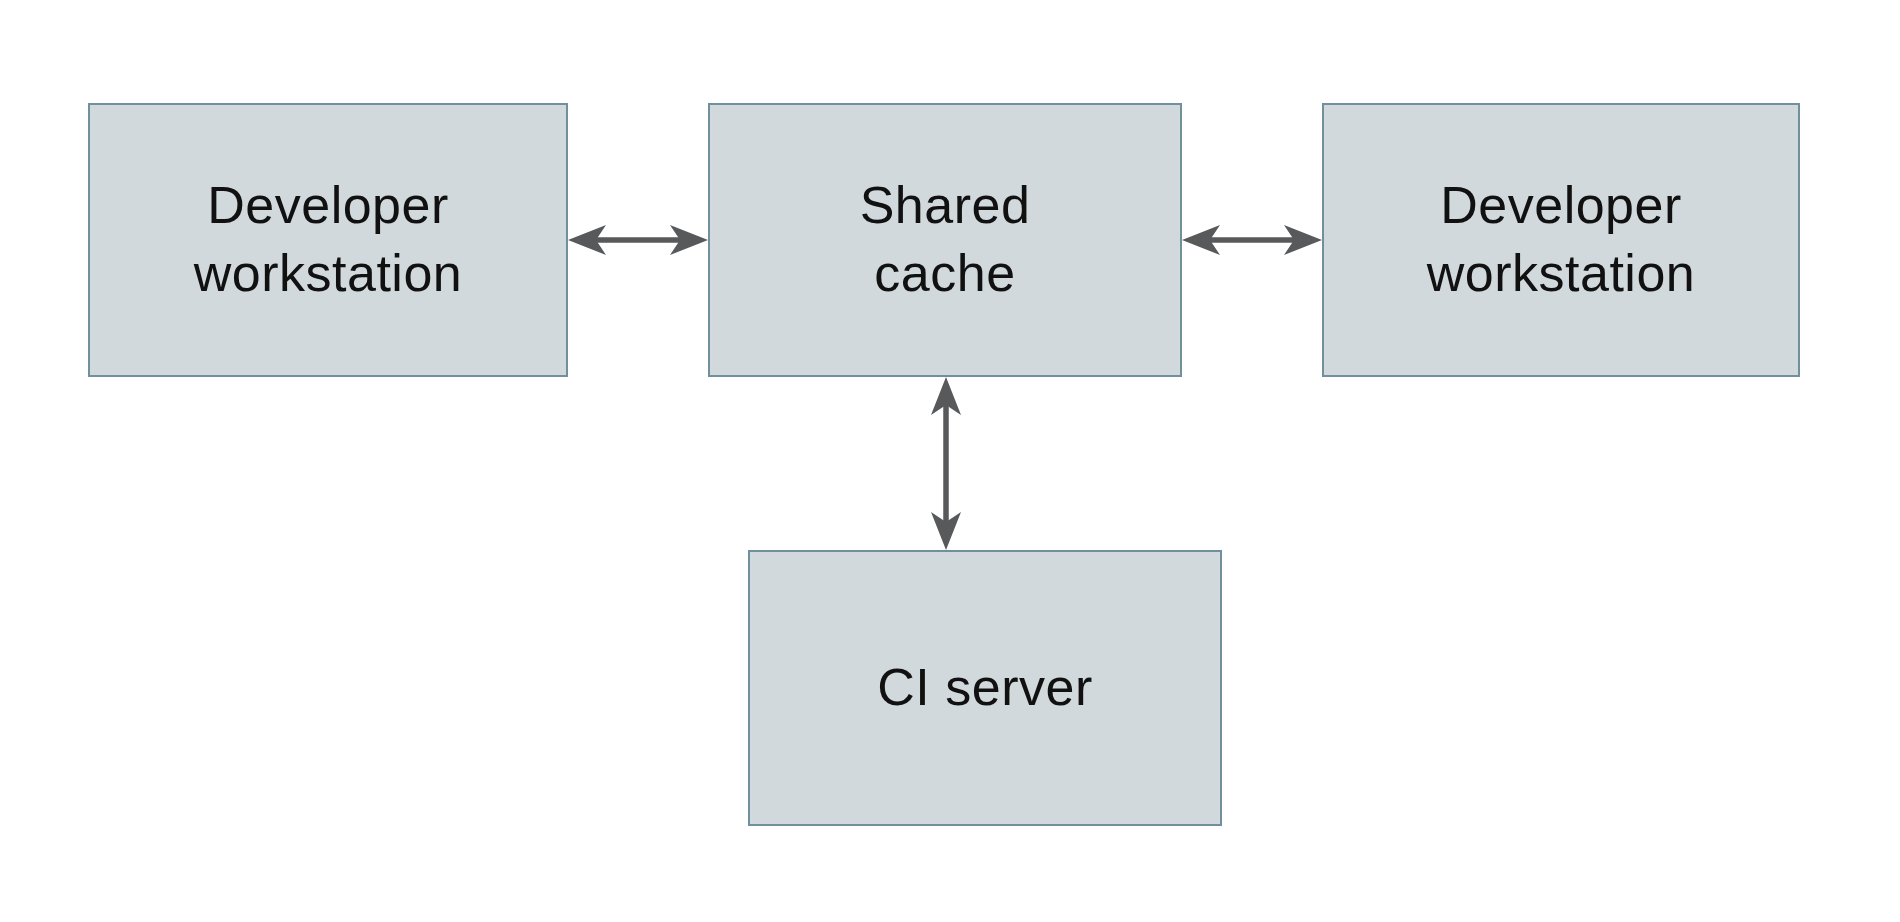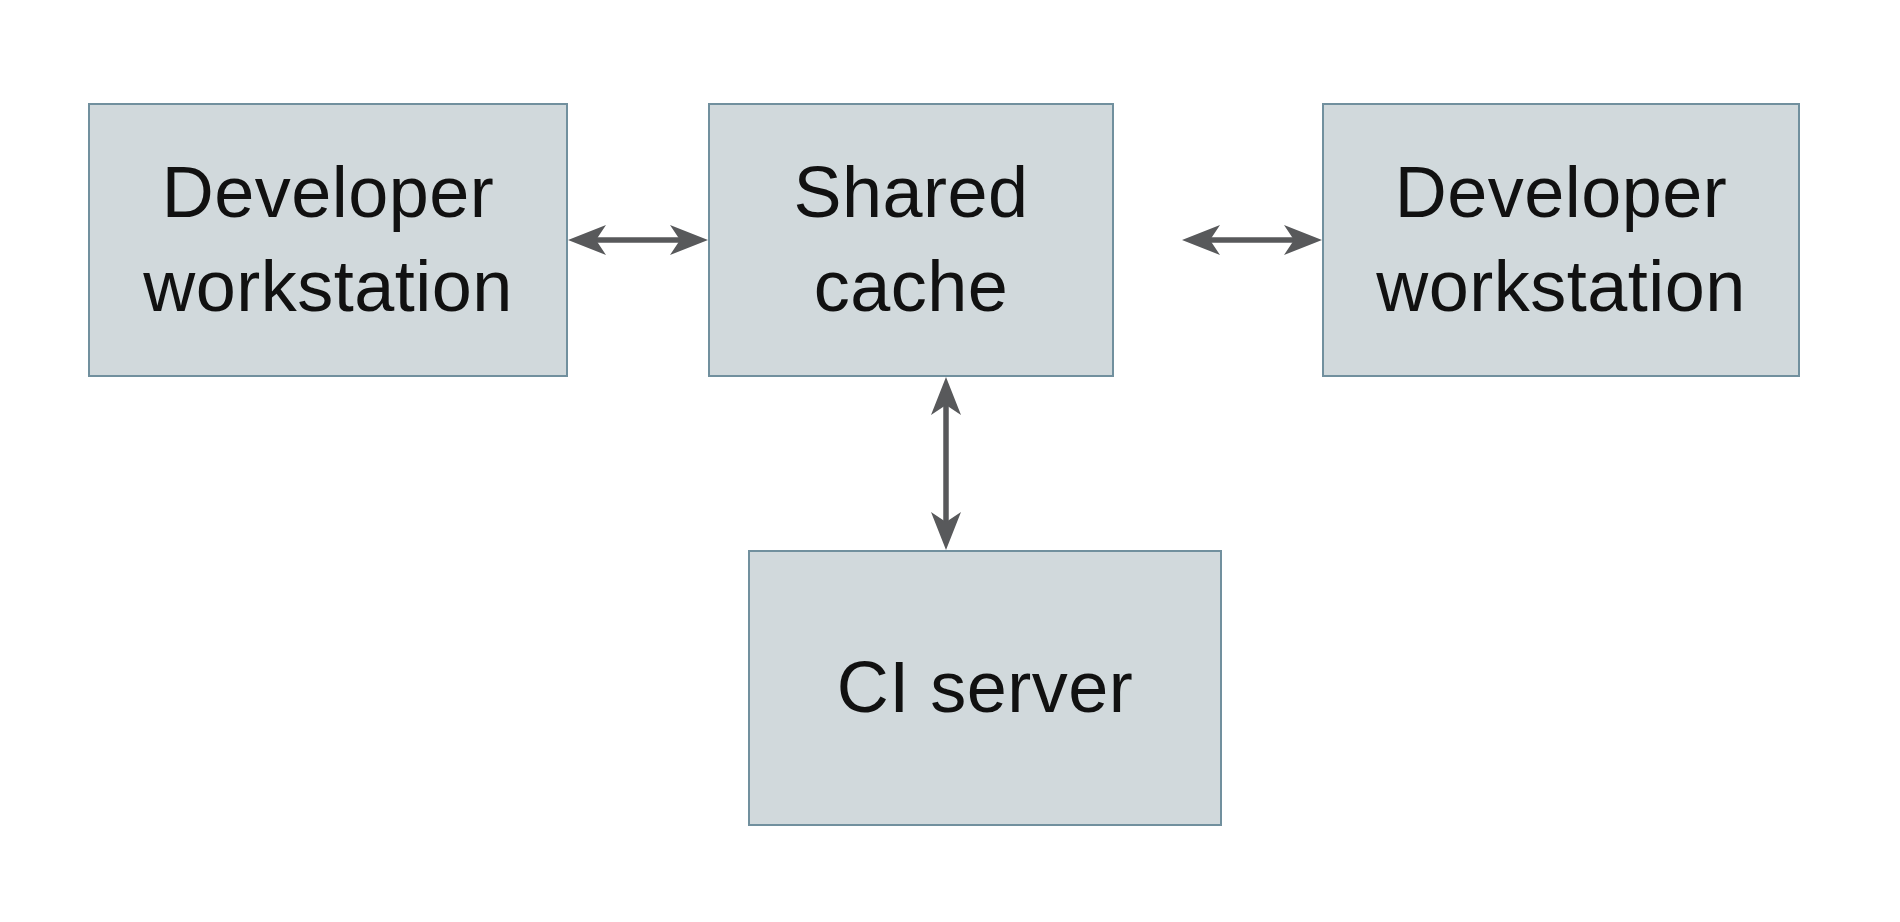--- a/index.html
+++ b/index.html
@@ -27,28 +27,28 @@
   .node {
     position: absolute;
     background: var(--box-fill);
     border: 2px solid var(--box-border);
     display: flex;
     align-items: center;
     justify-content: center;
     text-align: center;
   }
   .node .label {
-    font-size: 72px;
+    font-size: 52px;
     line-height: 1.3;
     color: var(--text-color);
     white-space: pre-line;
     letter-spacing: 0.5px;
   }
   .node-dev-left   { left: 88px;   top: 103px; width: 480px; height: 274px; }
-  .node-cache      { left: 708px;  top: 103px; width: 406px; height: 274px; }
+  .node-cache      { left: 708px;  top: 103px; width: 474px; height: 274px; }
   .node-dev-right  { left: 1322px; top: 103px; width: 478px; height: 274px; }
   .node-ci         { left: 748px;  top: 550px; width: 474px; height: 276px; }
   .arrow { position: absolute; overflow: visible; }
   .arrow path { fill: var(--arrow-color); stroke: none; }
   .arrow line { stroke: var(--arrow-color); stroke-width: 5.5px; }
   .arrow-left   { left: 568px;  top: 216px; }
   .arrow-right  { left: 1182px; top: 216px; }
   .arrow-down   { left: 922px;  top: 377px; }
 </style>
 </head>

